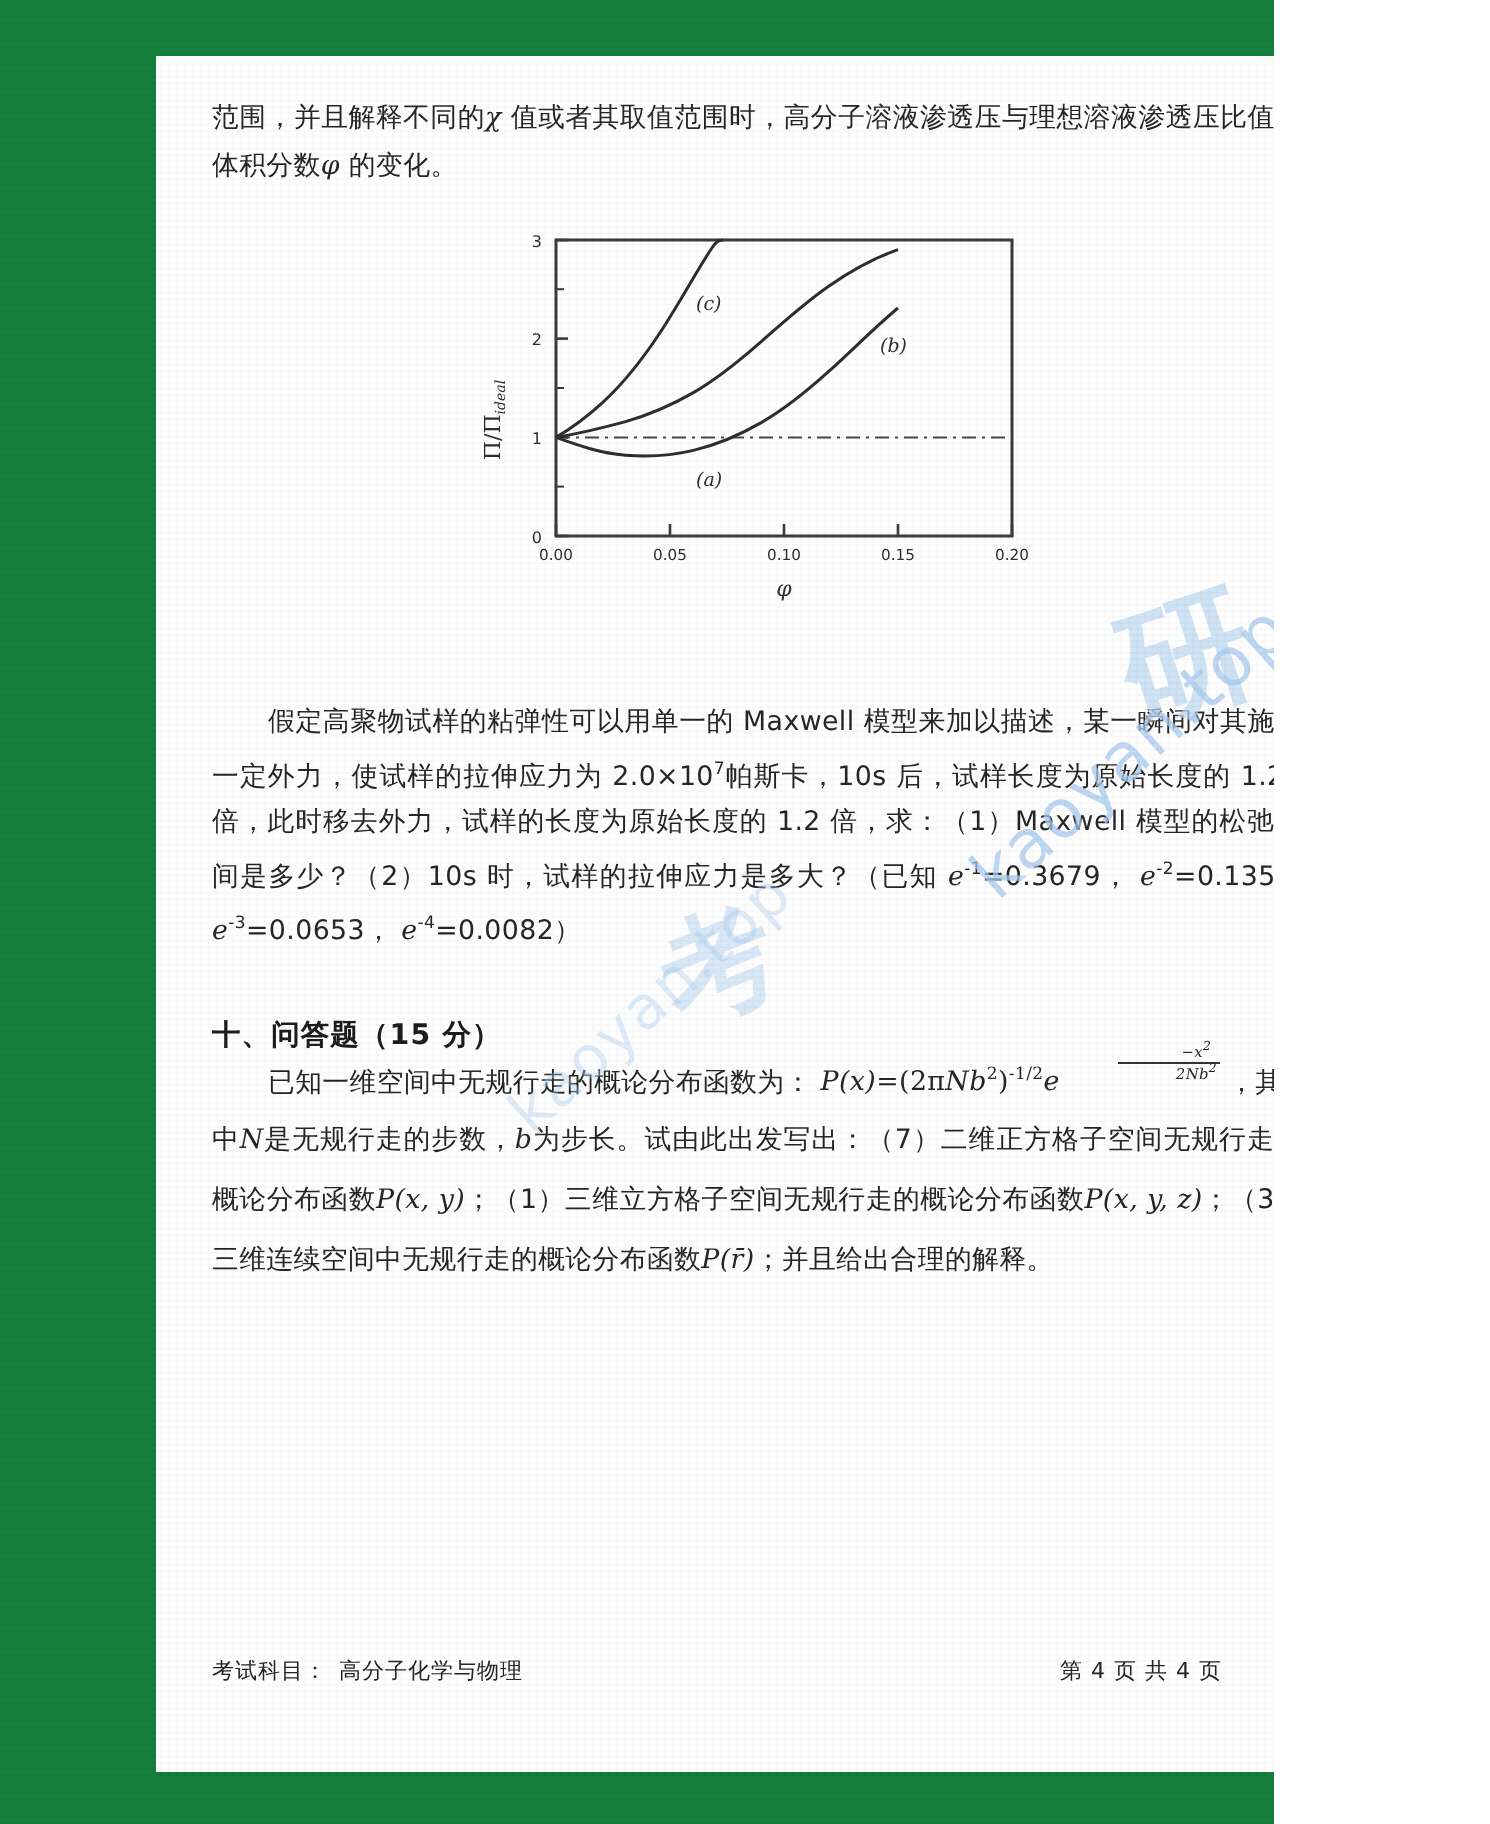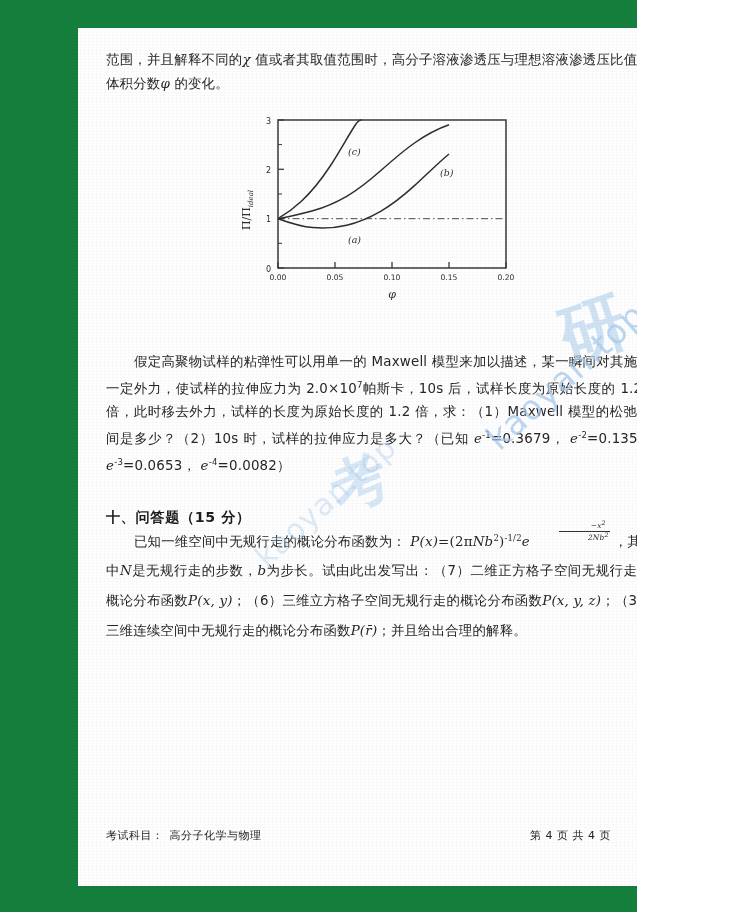--- a/index.html
+++ b/index.html
@@ -247,21 +247,21 @@
     <div class="section-head cn" style="left:28px; top:480px;">十、问答题（15 分）</div>
 
     <div class="para cn indent" style="left:28px; top:492px; width:545px; line-height:30px;">
       <span>已知一维空间中无规行走的概论分布函数为：</span>
       <span class="math">
         <span>P(x)</span><span class="math-up">=</span><span class="math-up">(2π</span><span>N</span><span>b</span><sup class="sm">2</sup><span class="math-up">)</span><sup class="sm">-1/2</sup><span>e</span><span class="expwrap"><span class="frac"><span class="num"><span>−</span><span>x</span><sup>2</sup></span><span class="den"><span>2</span><span>N</span><span>b</span><sup>2</sup></span></span></span>
       </span><span>，其</span>
     </div>
 
     <div class="para cn" style="left:28px; top:528px; width:545px; line-height:30px;">
-      <span>中</span><span class="math">N</span><span>是无规行走的步数，</span><span class="math">b</span><span>为步长。试由此出发写出：（7）二维正方格子空间无</span><span>规行走的概论分布函数</span><span class="math">P(x, y)</span><span>；（6）三维立方格子空间无规行走的概论分布函</span><span>数</span><span class="math">P(x, y, z)</span><span>；（3）三维连续空间中无规行走的概论分布函数</span><span class="math">P(r̄)</span><span>；并且给出合</span><span>理的解释。</span>
+      <span>中</span><span class="math">N</span><span>是无规行走的步数，</span><span class="math">b</span><span>为步长。试由此出发写出：（7）二维正方格子空间无</span><span>规行走的概论分布函数</span><span class="math">P(x, y)</span><span>；（1）三维立方格子空间无规行走的概论分布函</span><span>数</span><span class="math">P(x, y, z)</span><span>；（3）三维连续空间中无规行走的概论分布函数</span><span class="math">P(r̄)</span><span>；并且给出合</span><span>理的解释。</span>
     </div>
 
     <div class="footer-line cn" style="left:28px; top:800px;">
       <span>考试科目：</span><span style="margin-left:6px;">高分子化学与物理</span>
     </div>
 
     <div class="footer-line cn" style="left:404px; top:800px;margin-left:48px;">
       <span>第</span>
       <span>4</span>
       <span>页 共</span>

